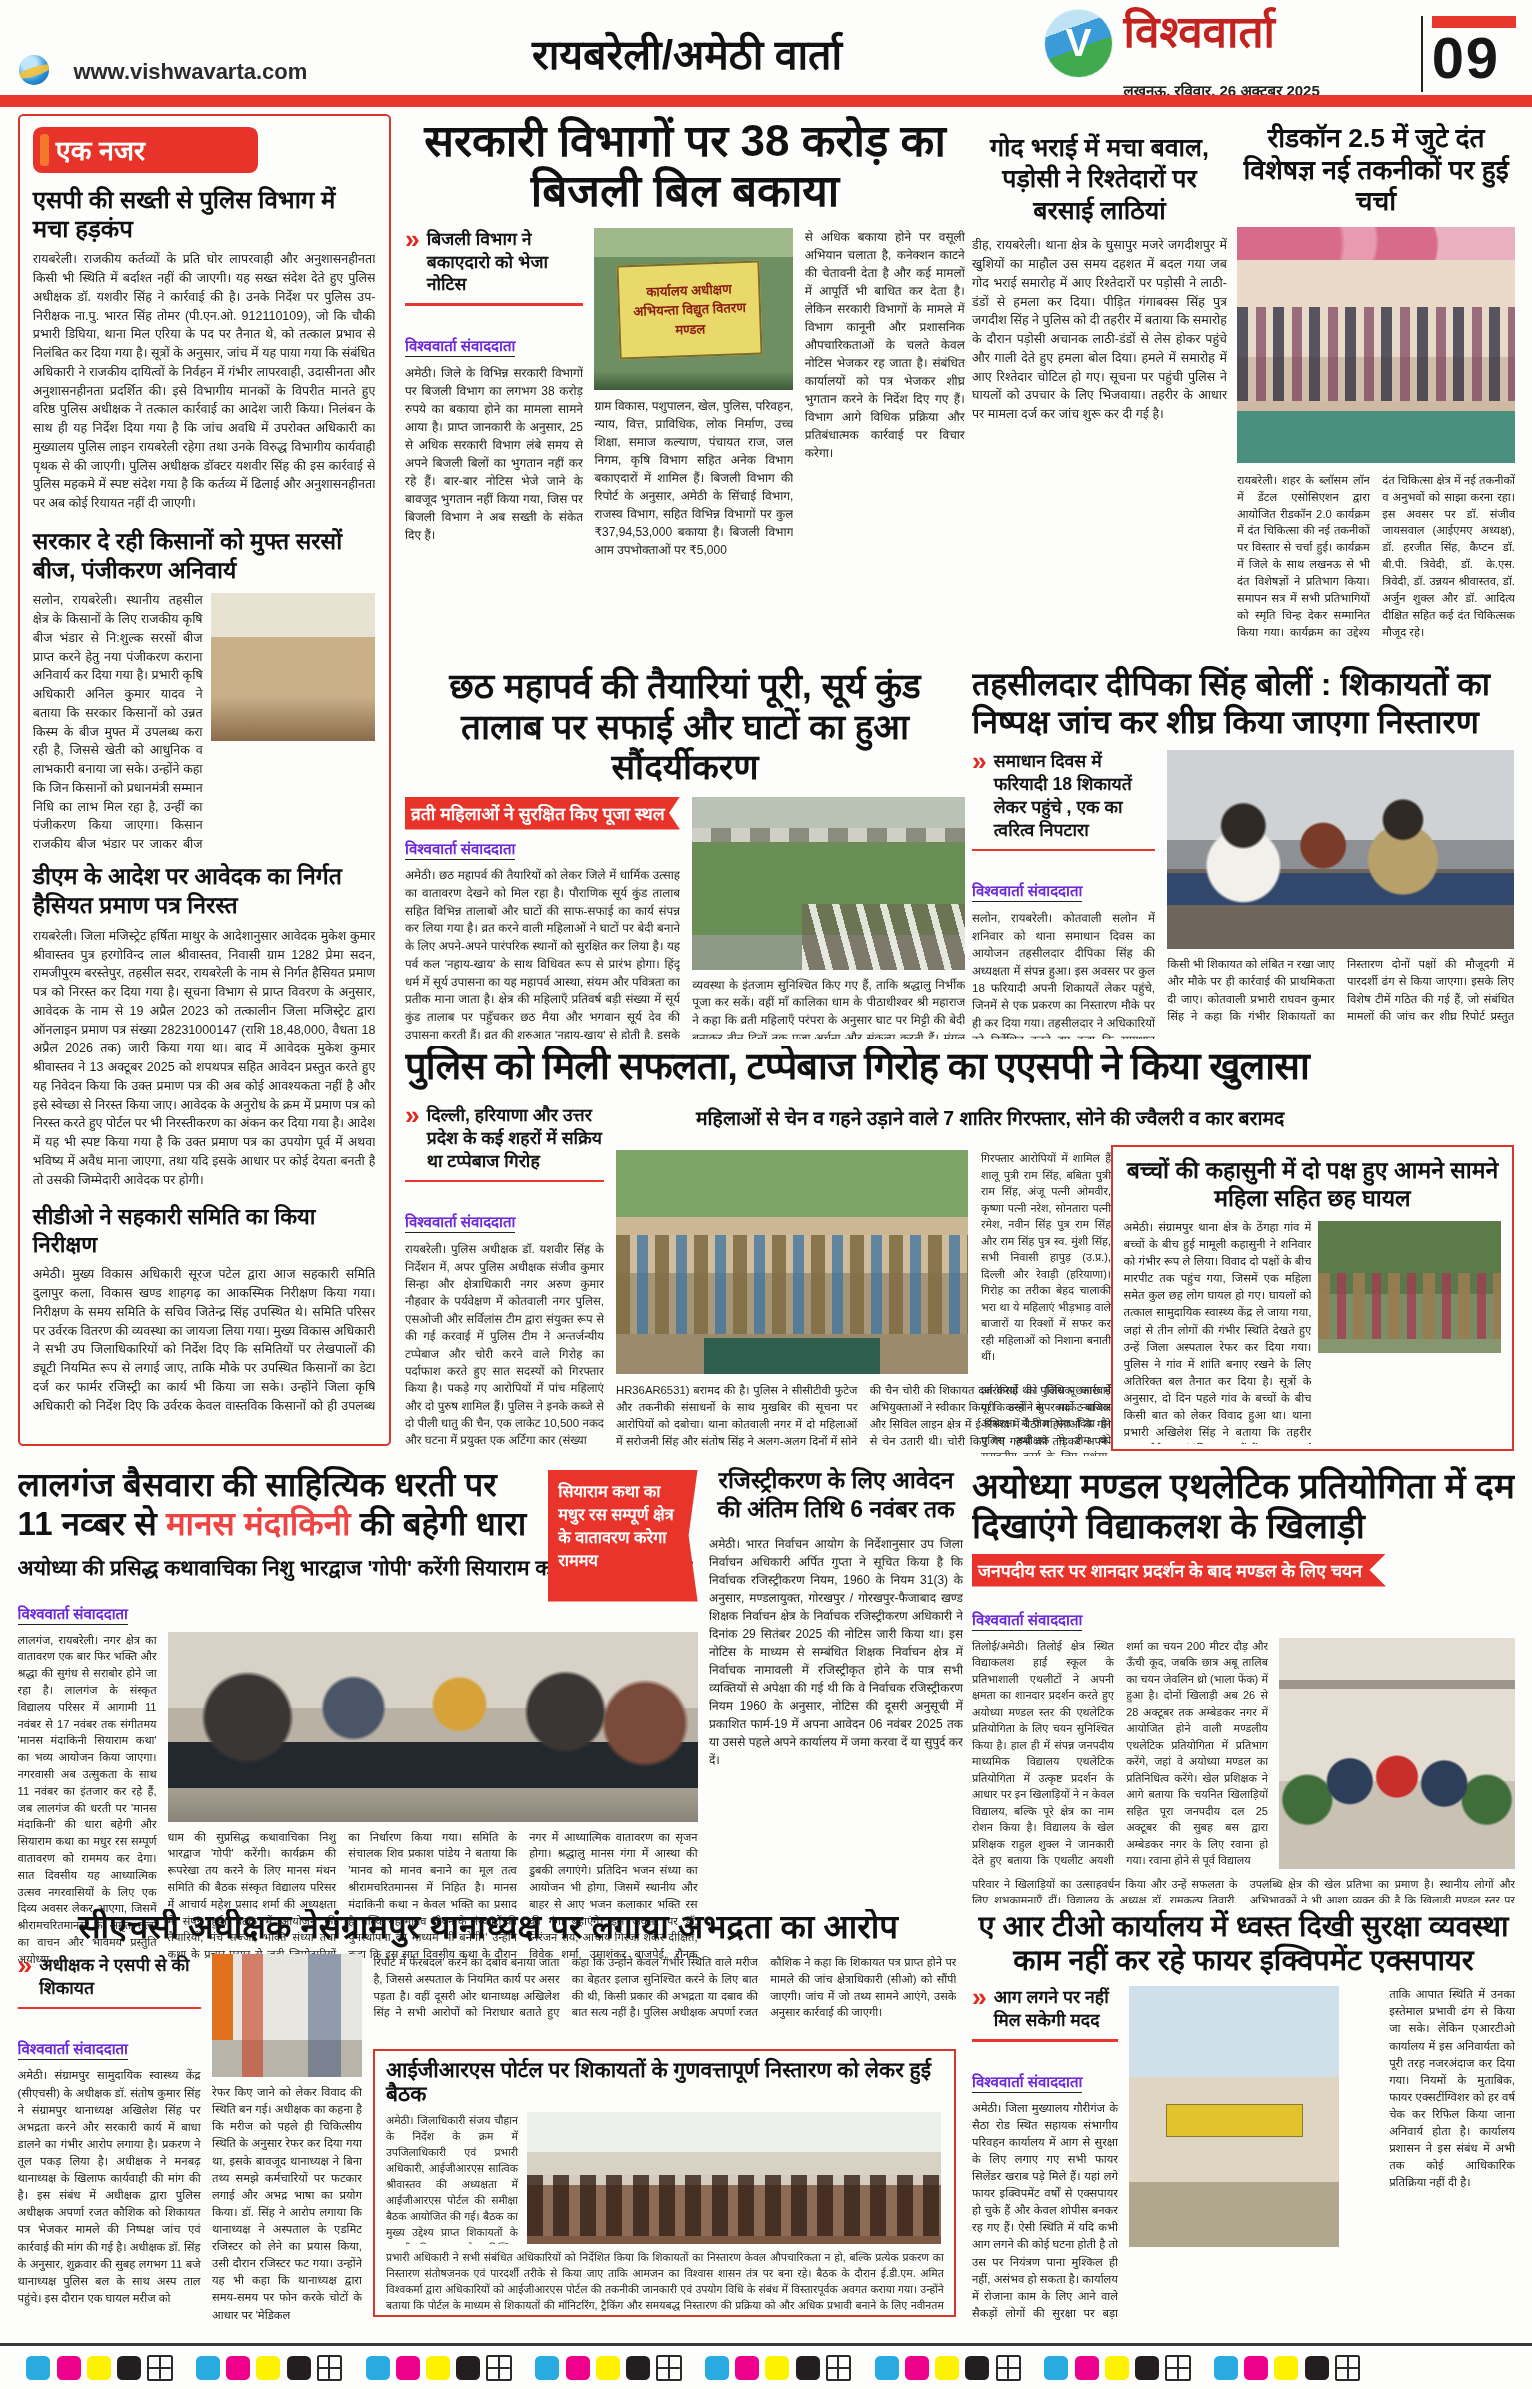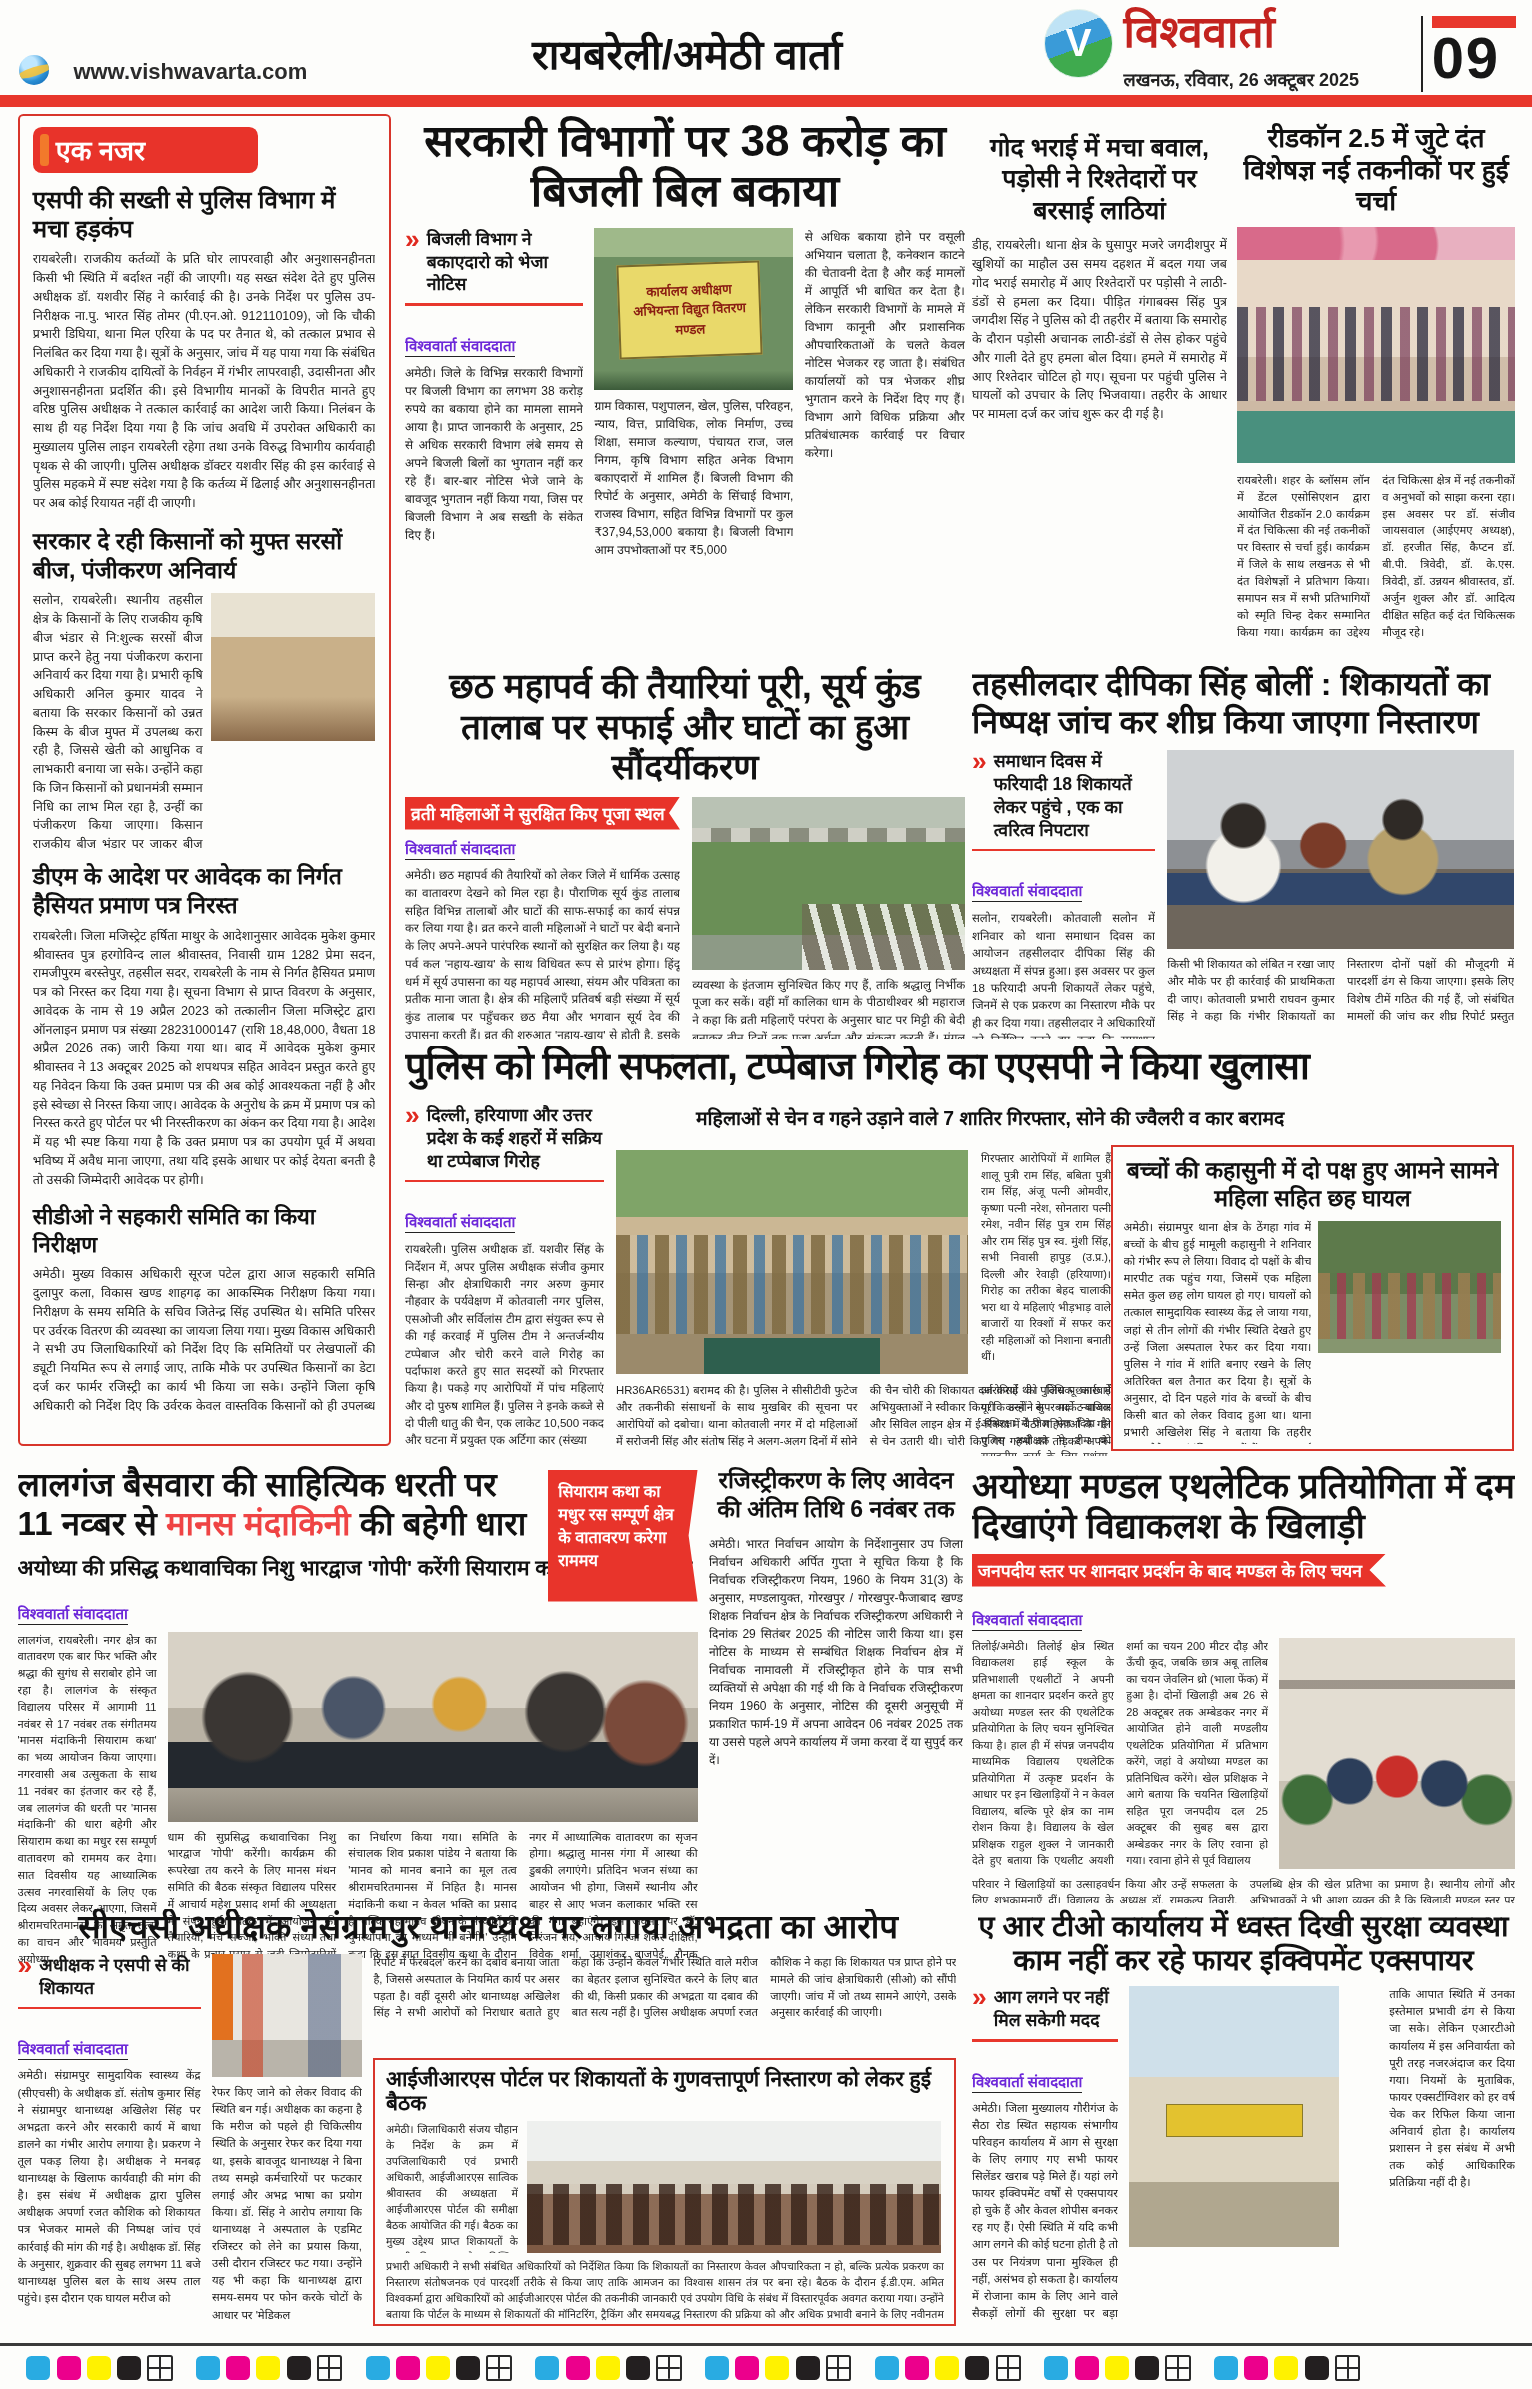--- a/index.html
+++ b/index.html
@@ -19,21 +19,21 @@
   .globe::after { content:""; position:absolute; left:-3.5px; top:12.3px; width:37px; height:8.8px;
            background:#f4c23a; border-radius:50%; transform:rotate(-18deg); opacity:.9; }
   .section-title { position:absolute; left:414px; top:25px; width:546px; text-align:center;
            font-size:41px; font-weight:800; color:#111; }
   .logo-wrap { position:absolute; left:1044px; top:8.8px; display:flex; gap:10.6px; }
   .logo-circle { width:69px; height:69px; border-radius:50%;
            background:linear-gradient(160deg,#bfe3f5 0 30%, #3a9bd8 30% 55%, #3faa4e 55% 100%);
            display:flex; align-items:center; justify-content:center;
            color:#fff; font-size:39px; font-weight:800; border:1.8px solid #dfefea; }
   .paper-name { font-size:44px; font-weight:800; color:#c3231f; line-height:1.05; }
-  .edition { font-size:18px; font-weight:700; color:#222; margin-top:12px; }
+  .edition { font-size:15px; font-weight:700; color:#222; margin-top:25px; }
   .pagenum-box { position:absolute; right:16px; top:16px; width:95px; height:76px;
            border-left:2.6px solid #222; padding-left:8.8px; }
   .pagenum-red { width:100%; height:12.3px; background:#e8372c; }
   .pagenum { font-size:58px; font-weight:800; color:#171717; line-height:1.02; letter-spacing:1.8px; }
   .top-redbar { position:absolute; left:0; top:95px; width:1532px; height:12.3px; background:#e8372c; }
 
   
   .blk { position:absolute; overflow:hidden; }
   .hl { font-weight:800; color:#111; }
   .hl-c { text-align:center; }
@@ -318,21 +318,21 @@
         <div class="red-rule"></div>
         <span class="byline">विश्ववार्ता संवाददाता</span>
         <div class="body-txt" style="max-height:252px; font-size:11.4px;">अमेठी। संग्रामपुर सामुदायिक स्वास्थ्य केंद्र (सीएचसी) के अधीक्षक डॉ. संतोष कुमार सिंह ने संग्रामपुर थानाध्यक्ष अखिलेश सिंह पर अभद्रता करने और सरकारी कार्य में बाधा डालने का गंभीर आरोप लगाया है। प्रकरण ने तूल पकड़ लिया है। अधीक्षक ने मनबढ़ थानाध्यक्ष के खिलाफ कार्यवाही की मांग की है। इस संबंध में अधीक्षक द्वारा पुलिस अधीक्षक अपर्णा रजत कौशिक को शिकायत पत्र भेजकर मामले की निष्पक्ष जांच एवं कार्रवाई की मांग की गई है। अधीक्षक डॉ. सिंह के अनुसार, शुक्रवार की सुबह लगभग 11 बजे थानाध्यक्ष पुलिस बल के साथ अस्प ताल पहुंचे। इस दौरान एक घायल मरीज को</div>
       </div>
       <div style="width:150px;">
         <div class="ph ph-ward" style="width:150px; height:123px;"></div>
         <div class="body-txt" style="margin-top:7px; max-height:236px; font-size:11.4px;">रेफर किए जाने को लेकर विवाद की स्थिति बन गई। अधीक्षक का कहना है कि मरीज को पहले ही चिकित्सीय स्थिति के अनुसार रेफर कर दिया गया था, इसके बावजूद थानाध्यक्ष ने बिना तथ्य समझे कर्मचारियों पर फटकार लगाई और अभद्र भाषा का प्रयोग किया। डॉ. सिंह ने आरोप लगाया कि थानाध्यक्ष ने अस्पताल के एडमिट रजिस्टर को लेने का प्रयास किया, उसी दौरान रजिस्टर फट गया। उन्होंने यह भी कहा कि थानाध्यक्ष द्वारा समय-समय पर फोन करके चोटों के आधार पर 'मेडिकल</div>
       </div>
       <div style="width:583px;">
         <div class="body-txt cols3" style="height:88px; font-size:11.2px;">रिपोर्ट में फेरबदल' करने का दबाव बनाया जाता है, जिससे अस्पताल के नियमित कार्य पर असर पड़ता है। वहीं दूसरी ओर थानाध्यक्ष अखिलेश सिंह ने सभी आरोपों को निराधार बताते हुए कहा कि उन्होंने केवल गंभीर स्थिति वाले मरीज का बेहतर इलाज सुनिश्चित करने के लिए बात की थी, किसी प्रकार की अभद्रता या दबाव की बात सत्य नहीं है। पुलिस अधीक्षक अपर्णा रजत कौशिक ने कहा कि शिकायत पत्र प्राप्त होने पर मामले की जांच क्षेत्राधिकारी (सीओ) को सौंपी जाएगी। जांच में जो तथ्य सामने आएंगे, उसके अनुसार कार्रवाई की जाएगी।</div>
-        <div class="red-border" style="margin-top:16px; height:268px; padding:7px 10.6px; overflow:hidden;">
+        <div class="red-border" style="margin-top:7px; height:268px; padding:7px 10.6px; overflow:hidden;">
           <div class="hl" style="font-size:21px; line-height:1.15;">आईजीआरएस पोर्टल पर शिकायतों के गुणवत्तापूर्ण निस्तारण को लेकर हुई बैठक</div>
           <div style="display:flex; gap:8.8px; margin-top:5.3px;">
             <div class="body-txt" style="width:132px; height:132px; font-size:10.7px;">अमेठी। जिलाधिकारी संजय चौहान के निर्देश के क्रम में उपजिलाधिकारी एवं प्रभारी अधिकारी, आईजीआरएस सात्विक श्रीवास्तव की अध्यक्षता में आईजीआरएस पोर्टल की समीक्षा बैठक आयोजित की गई। बैठक का मुख्य उद्देश्य प्राप्त शिकायतों के प्रभावी निस्तारण को सुनिश्चित करना रहा। बैठक में ब्लॉक स्तरीय अधिकारियों को विभागों से अधिक संख्या में बुलाया गया।</div>
             <div class="ph ph-hall" style="width:414px; height:132px;"></div>
           </div>
           <div class="body-txt" style="margin-top:5.3px; max-height:76px; font-size:10.7px;">प्रभारी अधिकारी ने सभी संबंधित अधिकारियों को निर्देशित किया कि शिकायतों का निस्तारण केवल औपचारिकता न हो, बल्कि प्रत्येक प्रकरण का निस्तारण संतोषजनक एवं पारदर्शी तरीके से किया जाए ताकि आमजन का विश्वास शासन तंत्र पर बना रहे। बैठक के दौरान ई.डी.एम. अमित विश्वकर्मा द्वारा अधिकारियों को आईजीआरएस पोर्टल की तकनीकी जानकारी एवं उपयोग विधि के संबंध में विस्तारपूर्वक अवगत कराया गया। उन्होंने बताया कि पोर्टल के माध्यम से शिकायतों की मॉनिटरिंग, ट्रैकिंग और समयबद्ध निस्तारण की प्रक्रिया को और अधिक प्रभावी बनाने के लिए नवीनतम अपडेट्स लागू किए गए हैं। प्रभारी अधिकारी ने सभी विभागों को सख्त निर्देश दिए कि प्राप्त शिकायतों का निस्तारण निर्धारित समय सीमा में गुणवत्तापूर्ण ढंग से किया जाए तथा फीडबैक रिपोर्ट की नियमित समीक्षा की जाए।</div>
         </div>
       </div>
     </div>
   </div>

